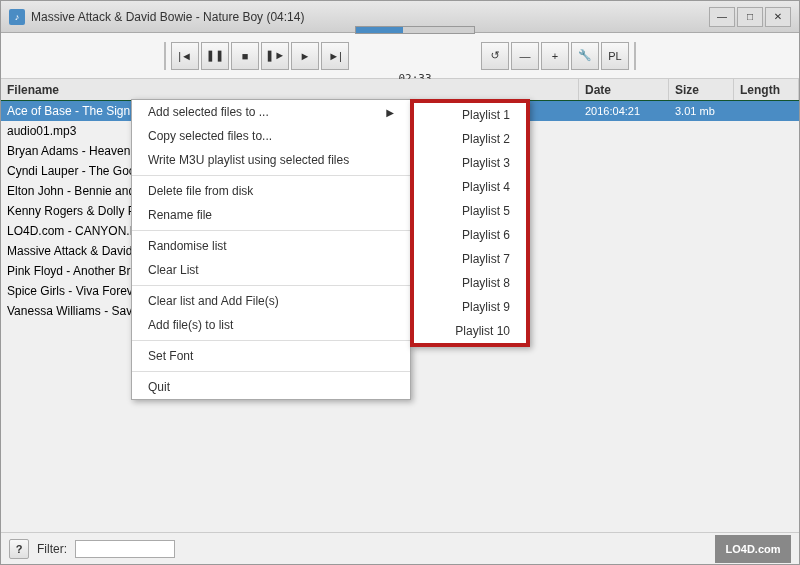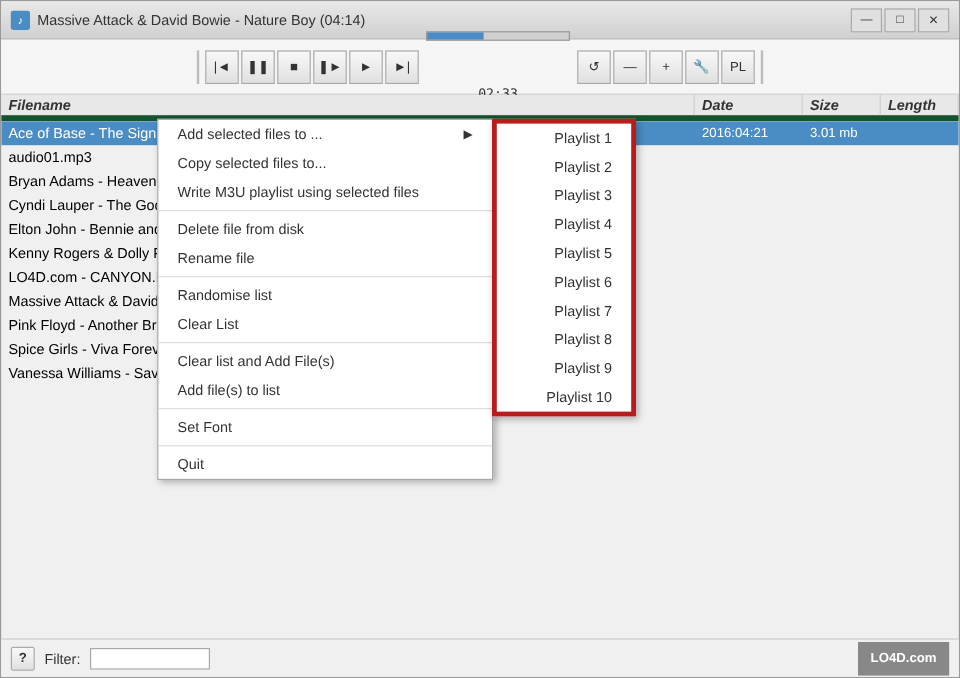--- a/index.html
+++ b/index.html
@@ -144,23 +144,22 @@
     .main-content {
       flex: 1;
       display: flex;
       flex-direction: column;
       overflow: hidden;
     }
 
     .file-list-header {
       display: flex;
       background: #e8e8e8;
-      border-bottom: 5px solid #14532d;
+      border-bottom: 1px solid #14532d;
       height: 22px;
-      font-style: italic;
     }
 
     .col-header {
       padding: 3px 6px;
       border-right: 1px solid #ccc;
       font-weight: 600;
       color: #333;
       font-size: 12px;
       display: flex;
       align-items: center;

